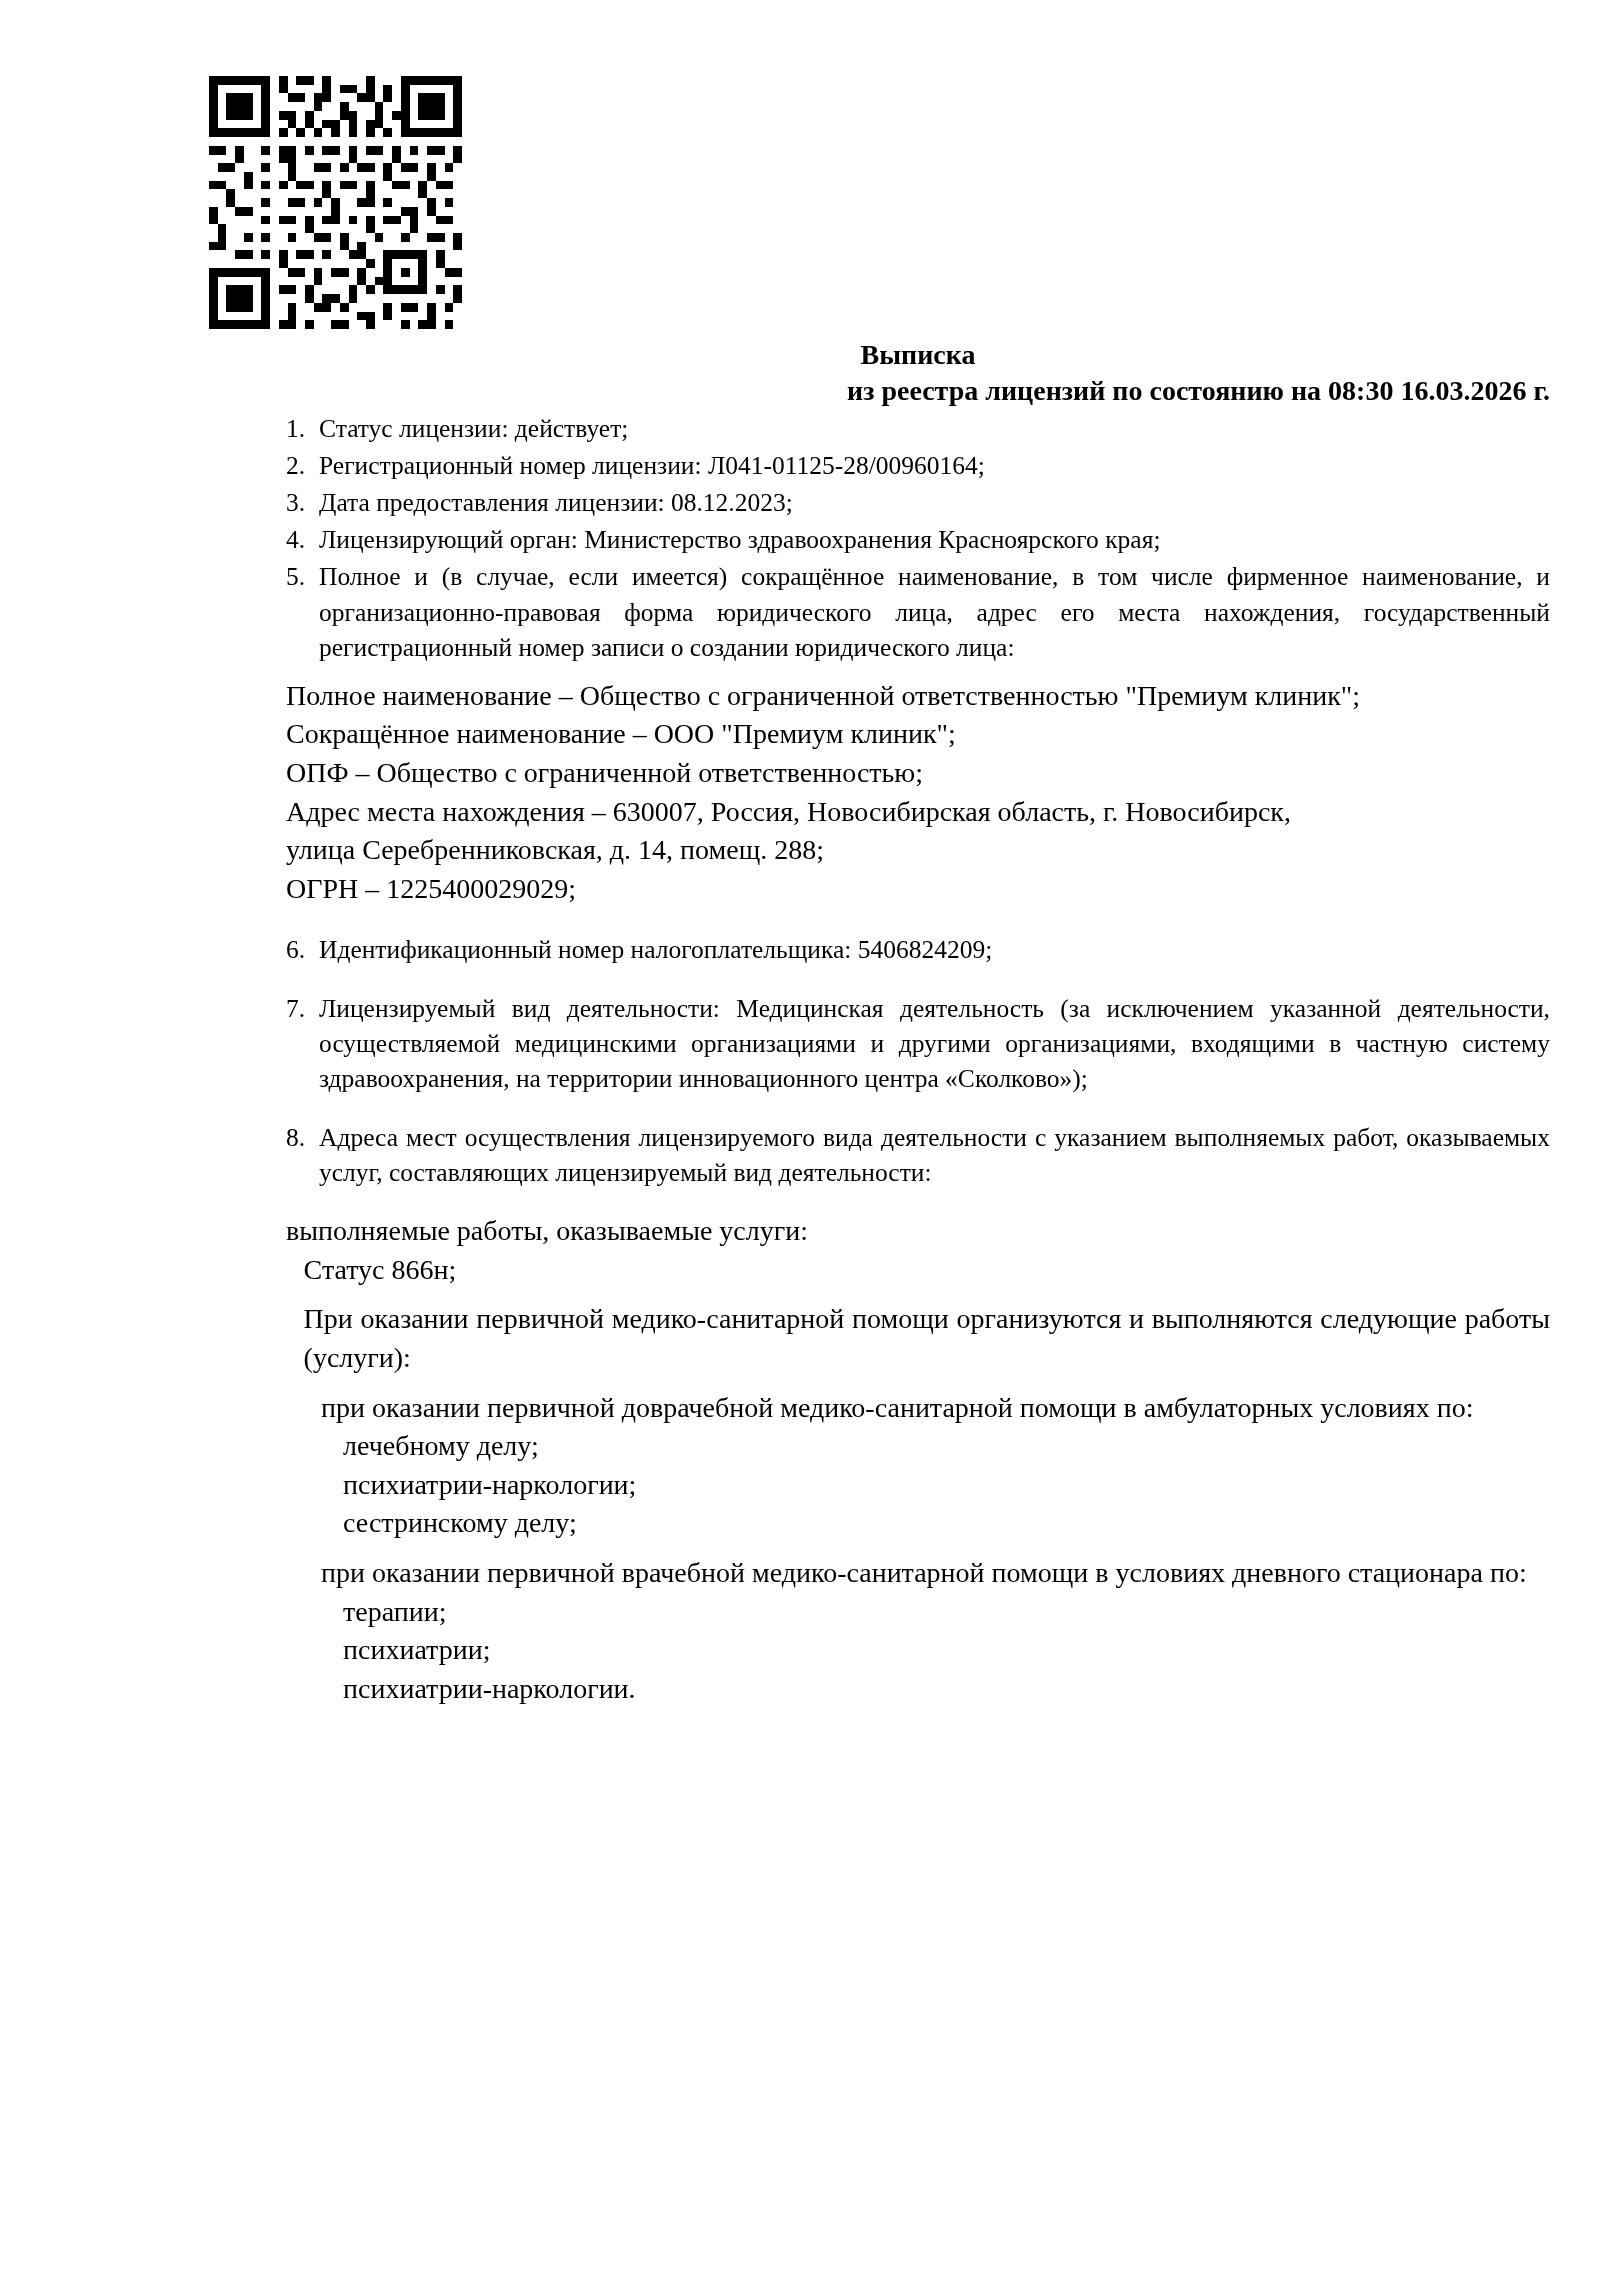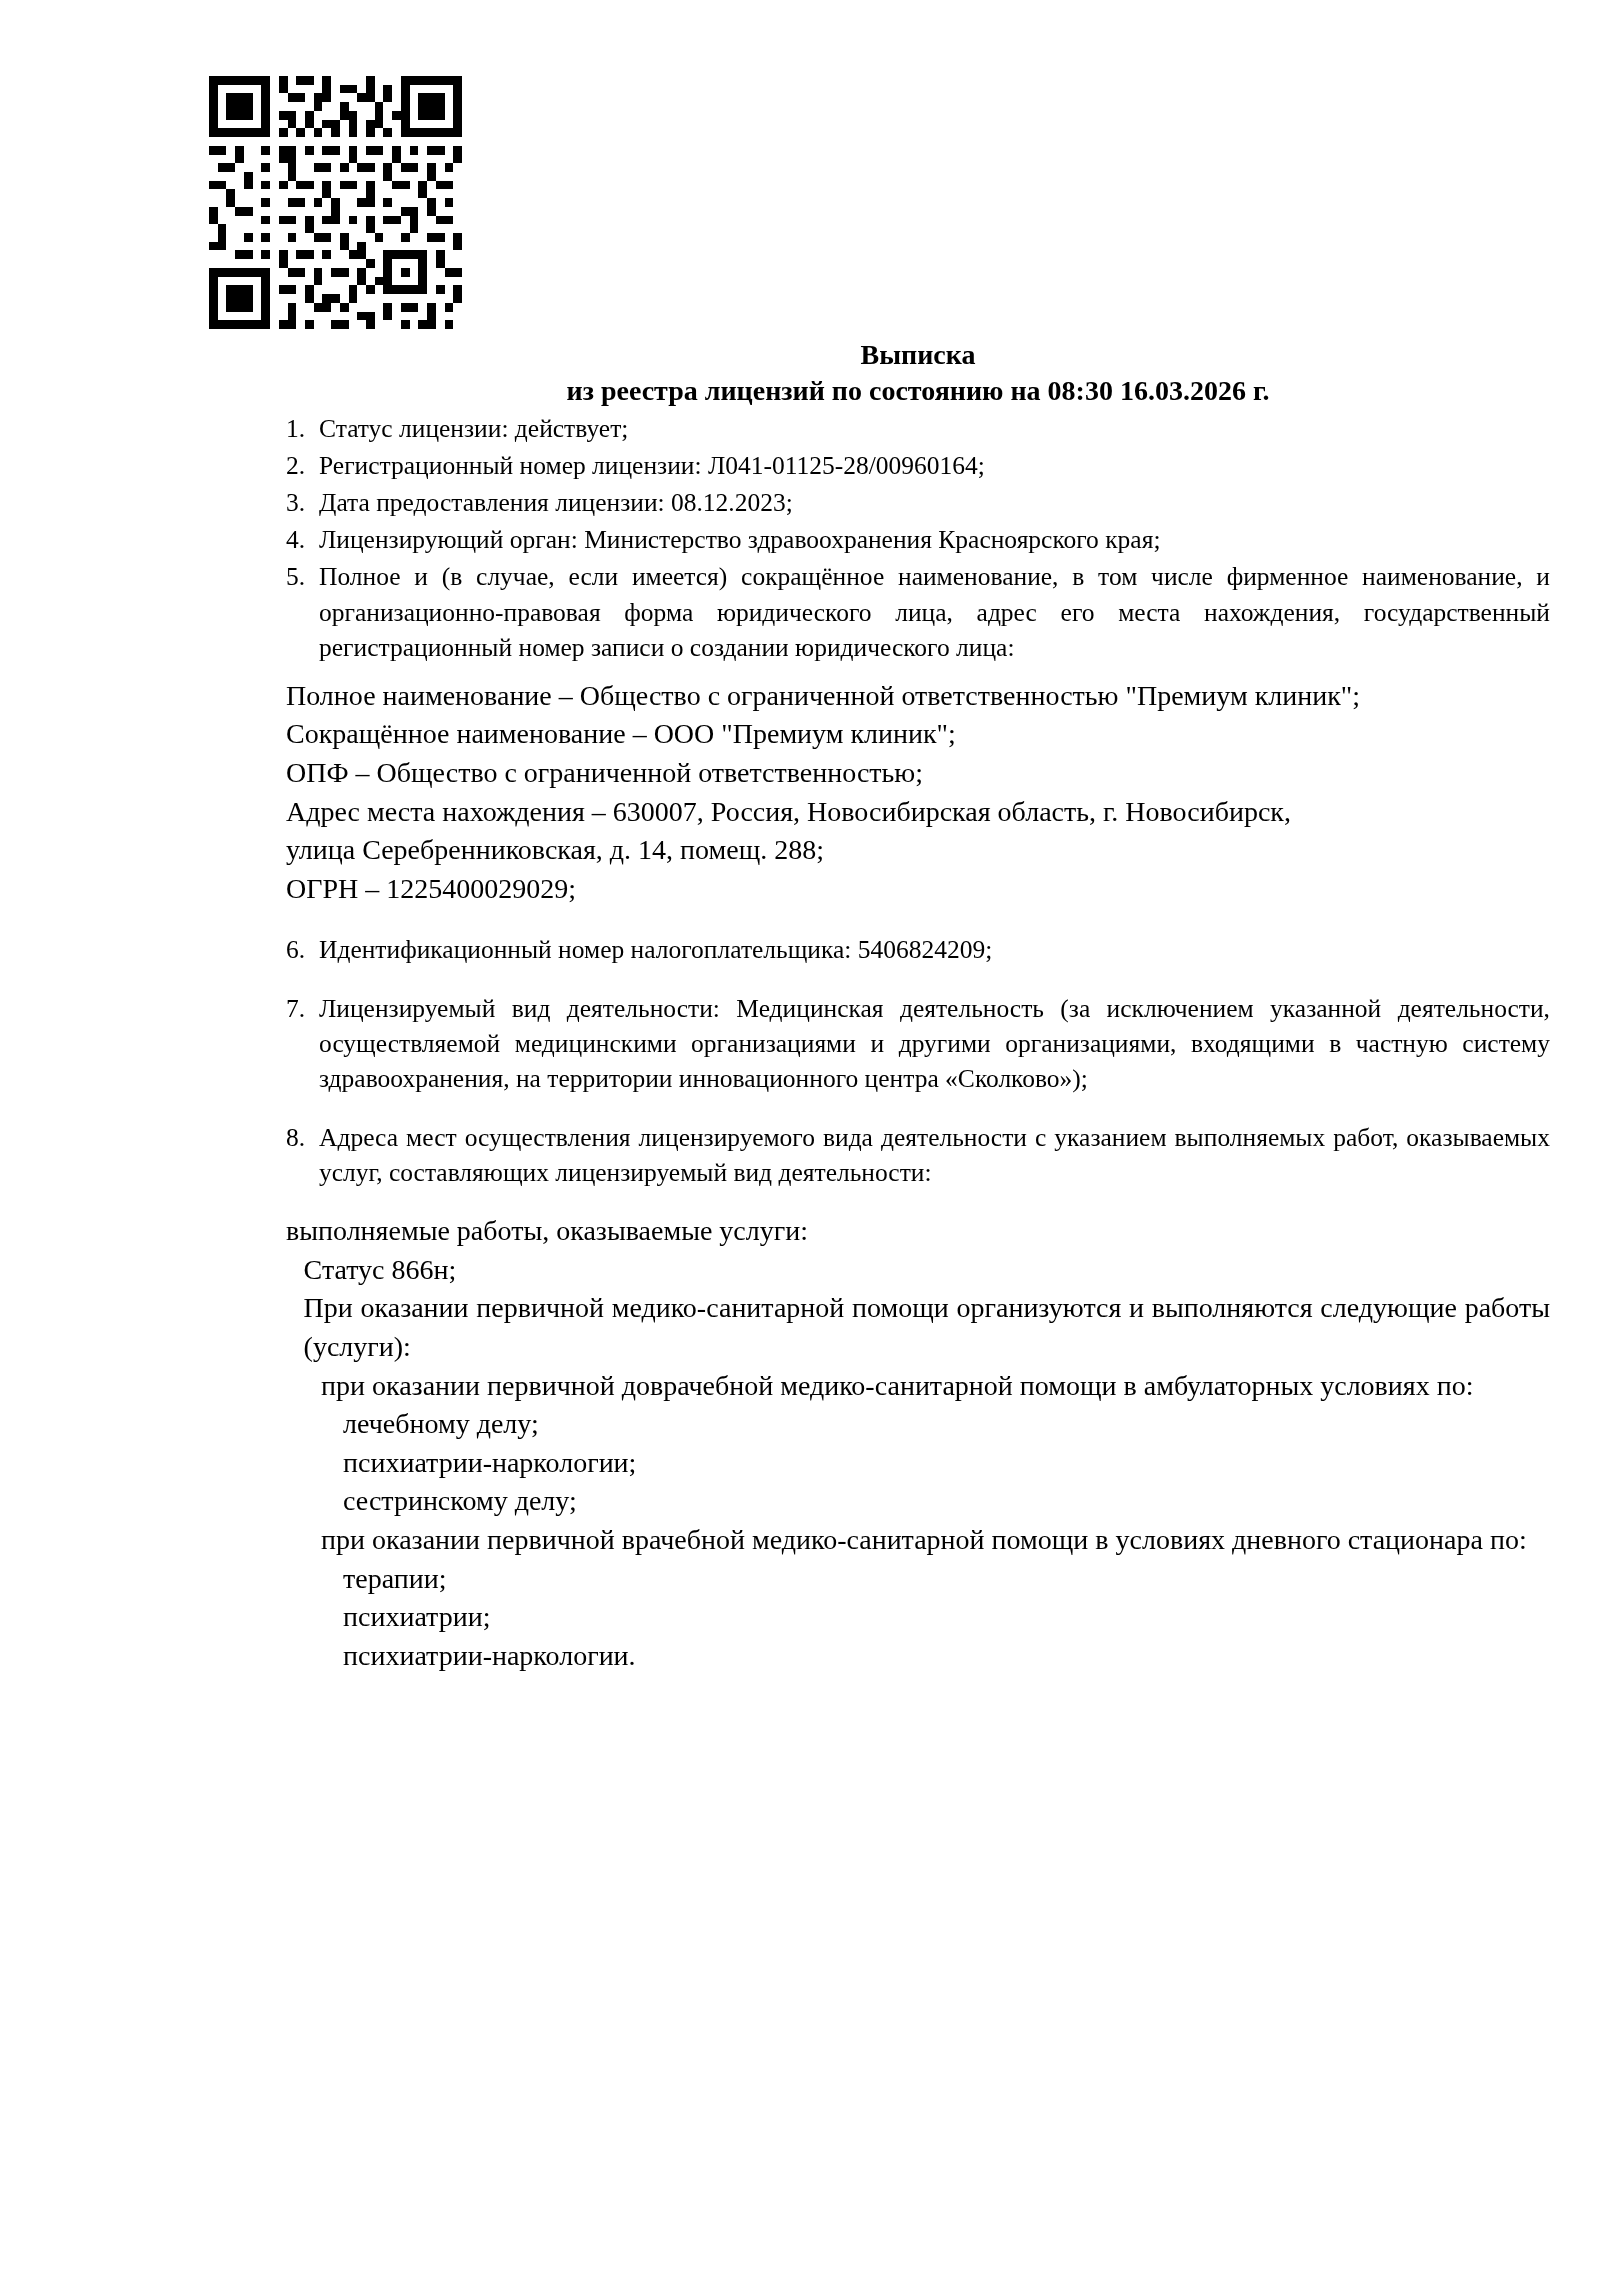--- a/index.html
+++ b/index.html
@@ -35,21 +35,21 @@
     width: 1264px;
   }
 
   .title {
     text-align: center;
     font-weight: bold;
     font-size: 28px;
     line-height: 1.28;
     margin: 0;
   }
-  .title .line2 { display: block; }
+  .title .line2 { display: block; text-align: right; }
 
   .numlist {
     margin: 0;
     padding: 0;
     list-style: none;
     font-size: 25.5px;
     line-height: 1.38;
   }
   .numlist li {
     position: relative;
@@ -68,21 +68,21 @@
     margin: 0;
   }
 
   .gap-sm { height: 11.8px; }
   .gap-md { height: 21.6px; }
 
   .indent-1 { padding-left: 17.6px; }
   .indent-2 { padding-left: 35px; }
   .indent-3 { padding-left: 57px; }
 
-  .justify { text-align: justify; }
+  .justify { text-align: justify; margin-top: 11px; }
 </style>
 </head>
 <body>
 
 <div class="page">
 
   <div class="qr-wrap">
     <svg width="253" height="253" viewBox="0 0 29 29" shape-rendering="crispEdges" role="img">
       <rect width="29" height="29" fill="#ffffff"></rect>
       <g fill="#000000">

